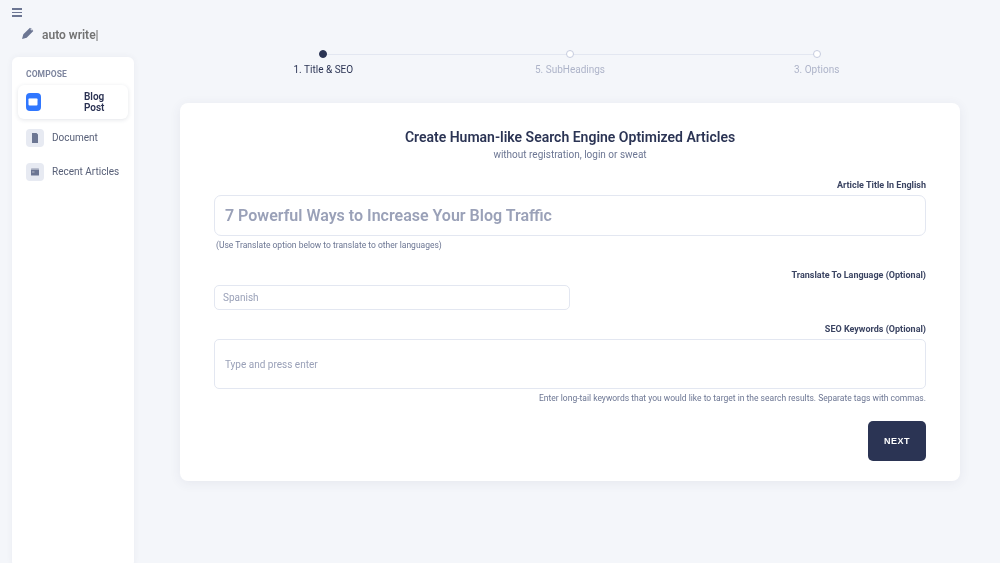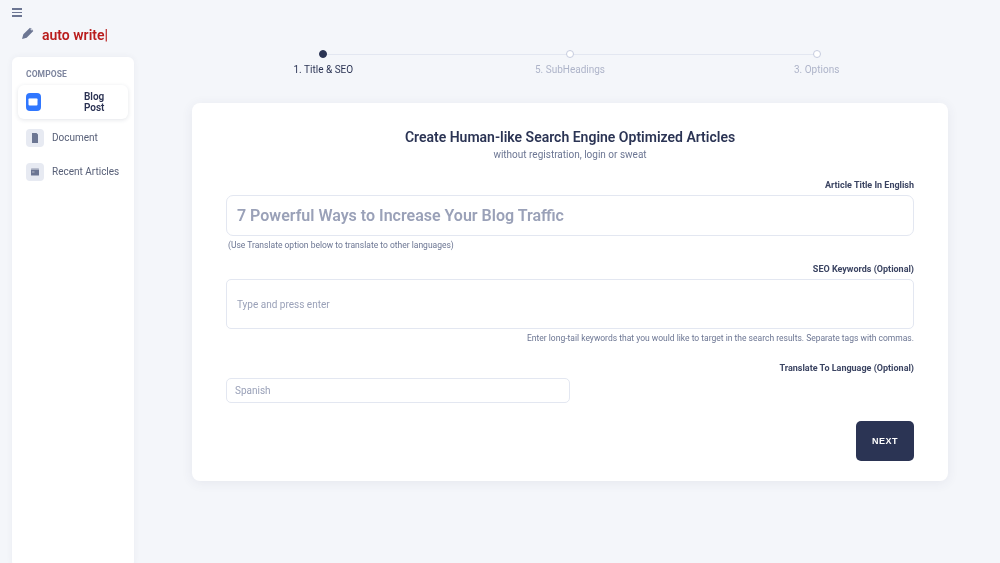--- a/index.html
+++ b/index.html
@@ -11,21 +11,21 @@
       height: 563px;
       overflow: hidden;
     }
     .page { display: flex; }
     .sidebar-col { width: 140px; }
     .topbar { padding: 8px 12px 14px; display:flex; align-items:center; gap:8px; }
     .hamburger { display:flex; flex-direction:column; gap:2px; cursor:pointer; }
     .hamburger span { display:block; width:10px; height:1.5px; background:#6c7693; }
     .brand-row { display:flex; align-items:center; gap:6px; }
     .brand-row svg { width:16px; height:16px; }
-    .brand-name { font-size:14px; font-weight:600; color:#b91c1c; }
+    .brand-name { font-size:12px; font-weight:600; color:#737373; }
 
     .sidebar {
       background:#fff;
       border-radius:6px;
       box-shadow:0 0 6px rgba(60,70,100,.06);
       margin:0 6px 0 12px;
       padding:8px 6px;
       min-height:510px;
     }
     .sidebar-section-label {
@@ -63,21 +63,21 @@
     .step.active .step-dot { background:#2b3454; border-color:#2b3454; }
     .step-label { font-size:10px; color:#aeb4c9; }
     .step.active .step-label { color:#2b3454; font-weight:400; }
     .step-line { position:absolute; top:3.5px; height:1.5px; background:#e3e7f1; }
     .line1 { left:16.66%; width:33.33%; }
     .line2 { left:50%; width:33.33%; }
 
     .card {
       background:#fff; border-radius:8px; padding:26px 34px 20px;
       box-shadow:0 2px 12px rgba(60,70,100,.08);
-      margin:0 12px 20px;
+      margin:0 0 20px;
     }
     .card-heading { text-align:center; font-size:14px; font-weight:600; color:#2b3454; }
     .card-sub { text-align:center; font-size:10px; color:#6c7693; margin-top:4px; margin-bottom:20px; }
 
     .field { margin-bottom:14px; }
     .field-label { font-size:9px; font-weight:700; color:#3b4462; margin-bottom:5px; display:block;text-align:right; }
     .title-input {
       width:100%; border:1px solid #e3e7f1; border-radius:7px; padding:10px 10px;
       font-size:16px; font-weight:600; color:#9aa1b8;
       font-family:inherit;
@@ -184,31 +184,31 @@
     <div class="card">
       <div class="card-heading">Create Human-like Search Engine Optimized Articles</div>
       <div class="card-sub">without registration, login or sweat</div>
 
       <div class="field">
         <label class="field-label">Article Title In English</label>
         <input class="title-input" placeholder="7 Powerful Ways to Increase Your Blog Traffic" style="">
         <div class="field-hint">(Use Translate option below to translate to other languages)</div>
       </div>
 
+      <div class="field lang-field">
+        <label class="field-label">Translate To Language (Optional)</label>
+        <input class="lang-input" placeholder="Spanish" style="">
+      </div>
+
       <div class="field">
         <label class="field-label">SEO Keywords (Optional)</label>
         <div class="tags-input">
           <input placeholder="Type and press enter" style="">
         </div>
         <div class="hint-right">Enter long-tail keywords that you would like to target in the search results. Separate tags with commas.</div>
       </div>
 
-      <div class="field lang-field">
-        <label class="field-label">Translate To Language (Optional)</label>
-        <input class="lang-input" placeholder="Spanish" style="">
-      </div>
-
       <div class="card-actions">
         <button class="next-btn">NEXT</button>
       </div>
     </div>
   </div>
 </div>
 
 </body></html>

